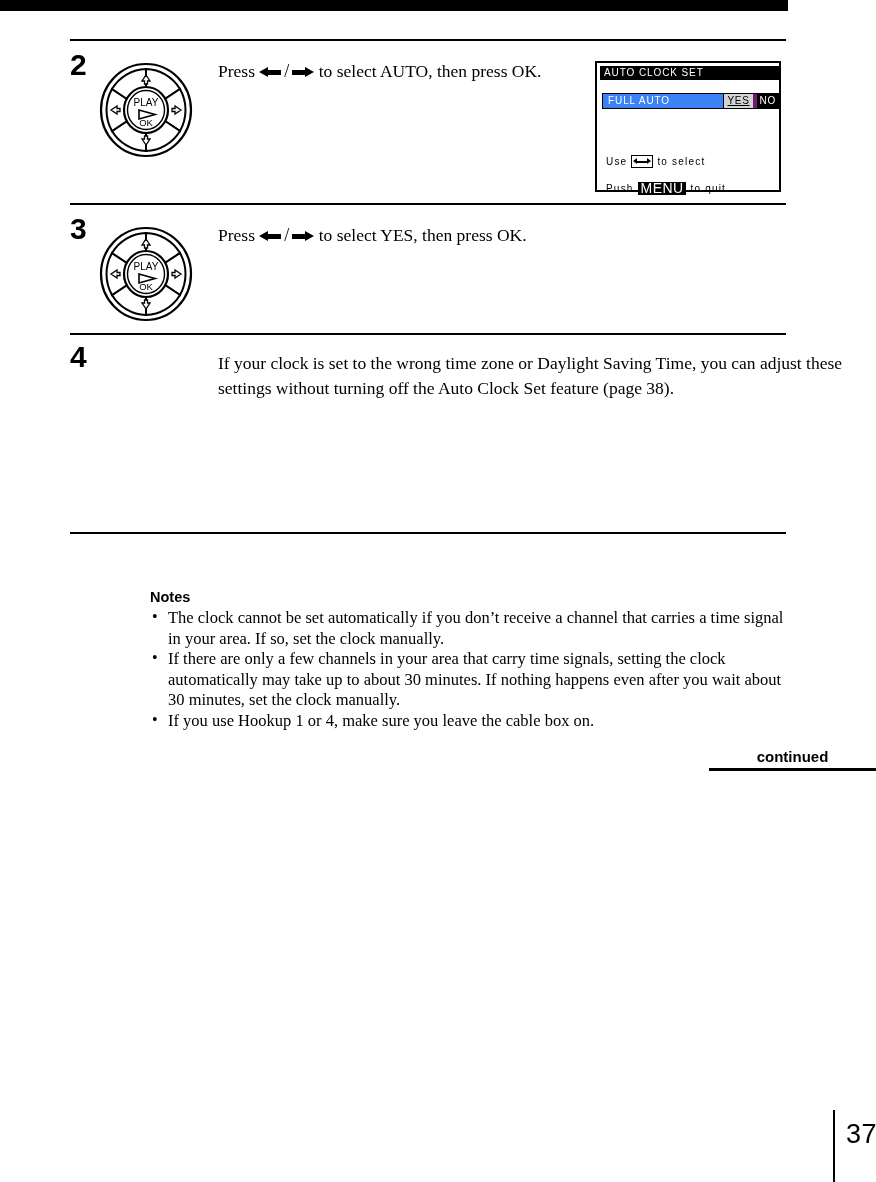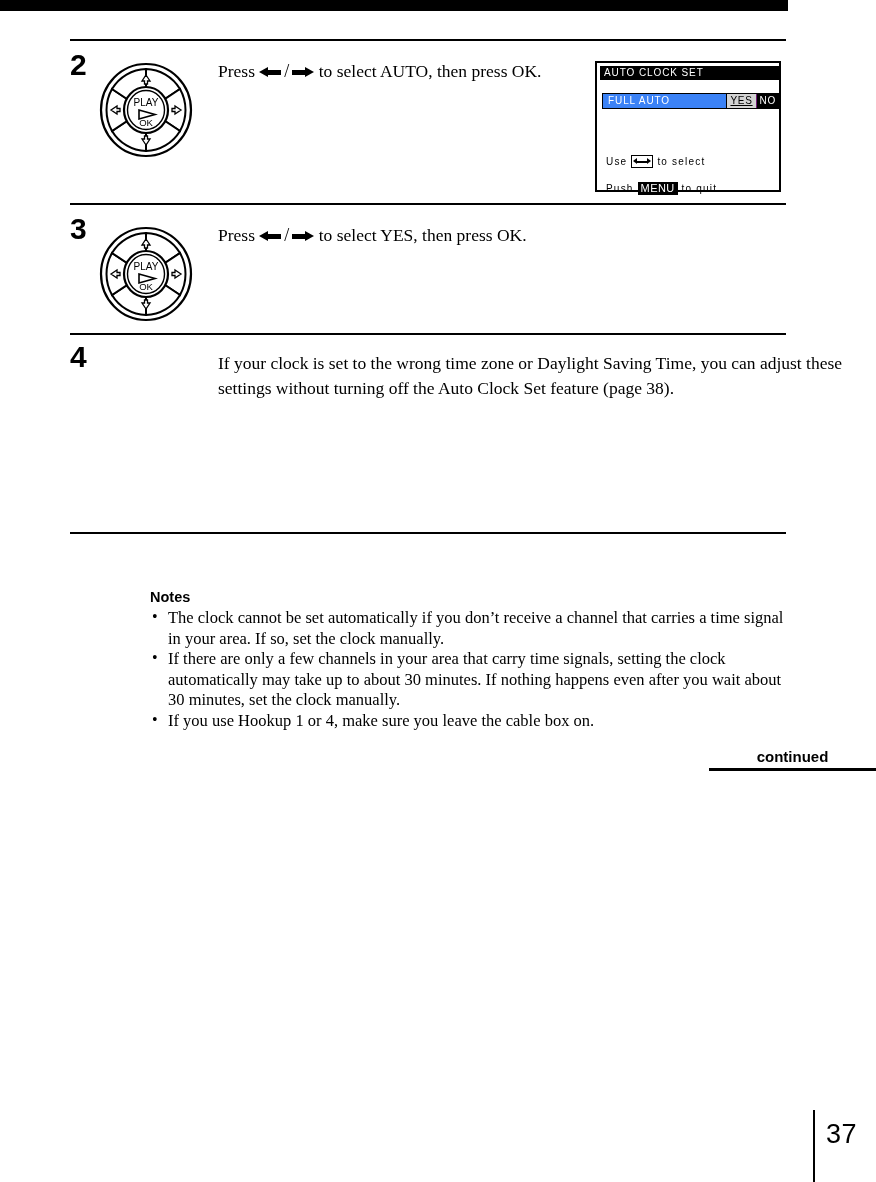--- a/index.html
+++ b/index.html
@@ -176,21 +176,21 @@
     line-height: 14px;
     letter-spacing: 0.7px;
     padding: 0 3px;
     box-sizing: border-box;
     white-space: nowrap;
   }
   .osd-opt.yes {
     background: #d3d3d3;
     color: #000000;
     border-left: 1px solid #000;
-    border-right: 1px solid #701a75;
+    border-right: 4px solid #701a75;
     text-decoration: underline;
   }
   .osd-opt.no {
     background: #000000;
     color: #ffffff;
   }
   .osd-hint {
     position: absolute;
     left: 9px;
     font-size: 10px;
@@ -202,21 +202,21 @@
     align-items: center;
   }
   .osd-hint.h1 { top: 92px; }
   .osd-hint.h2 { top: 119px; }
   .osd-key {
     display: inline-block;
     border: 1.5px solid #000;
     padding: 0px 2px;
     margin: 0 4px;
     line-height: 11px;
-    font-size: 11px;
+    font-size: 14px;
     letter-spacing: 0.5px;
     background: #fff;
     color: #000;
   }
   .osd-key.menu {
     background: #000;
     color: #fff;
     padding: 0px 2px;
     letter-spacing: 0.4px;
   }
@@ -298,21 +298,21 @@
   .continued-rule {
     margin-top: 2px;
     width: 167px;
     height: 2.5px;
     background: #000;
   }
 
   
   .pagenum-wrap {
     position: absolute;
-    left: 785px;
+    left: 805px;
     top: 1110px;
     height: 72px;
     display: flex;
     align-items: flex-start;
     padding-left: 28px;
   }
   .pagenum-bar {
     width: 2px;
     height: 72px;
     background: #000;

